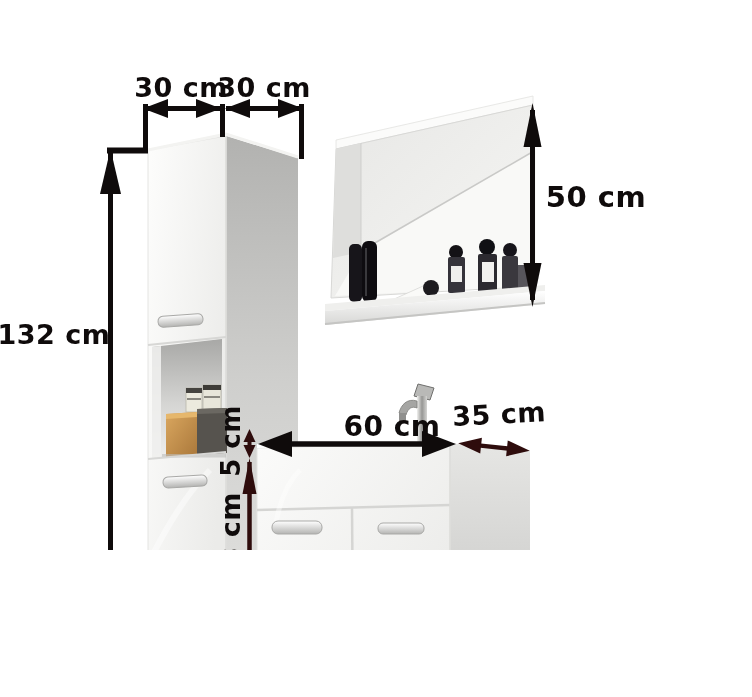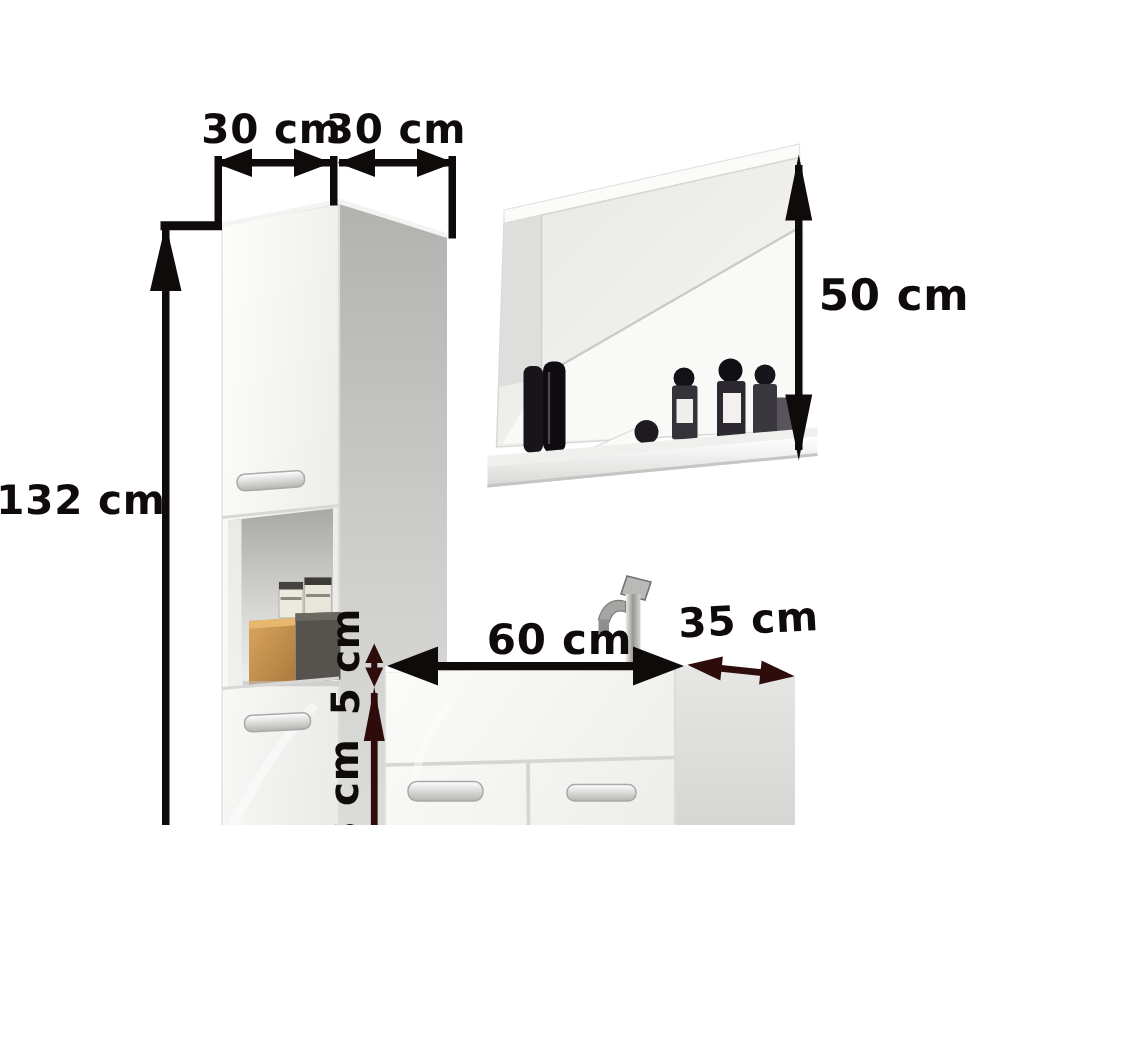--- a/index.html
+++ b/index.html
@@ -203,17 +203,17 @@
       <path class="mar-line" stroke-width="4.5" d="M249.5,462 V620"></path>
       <path class="mar" d="M249.5,458 L242.5,494 L256.5,494 Z"></path>
       <path class="mar" d="M249.5,624 L242.5,588 L256.5,588 Z"></path>
     </g>
   </svg>
 
   <div class="label" style="left:181px;top:87px;font-size:27px;">30 cm</div>
   <div class="label" style="left:264px;top:87px;font-size:27px;">30 cm</div>
   <div class="label" style="left:54px;top:334px;font-size:27px;">132 cm</div>
   <div class="label" style="left:584px;top:197px;font-size:29px;margin-left:12px;">50 cm</div>
-  <div class="label" style="left:373px;top:427px;font-size:28px;">60 cm</div>
+  <div class="label" style="left:392px;top:427px;font-size:28px;">60 cm</div>
   <div class="label" style="left:499px;top:414px;font-size:27px;transform:translate(-50%,-50%) rotate(-3deg);">35 cm</div>
   <div class="label rot" style="left:231px;top:441px;font-size:26px;">5 cm</div>
   <div class="label rot" style="left:230px;top:539px;font-size:27px;">48 cm</div>
 </div>
 
 </body></html>

